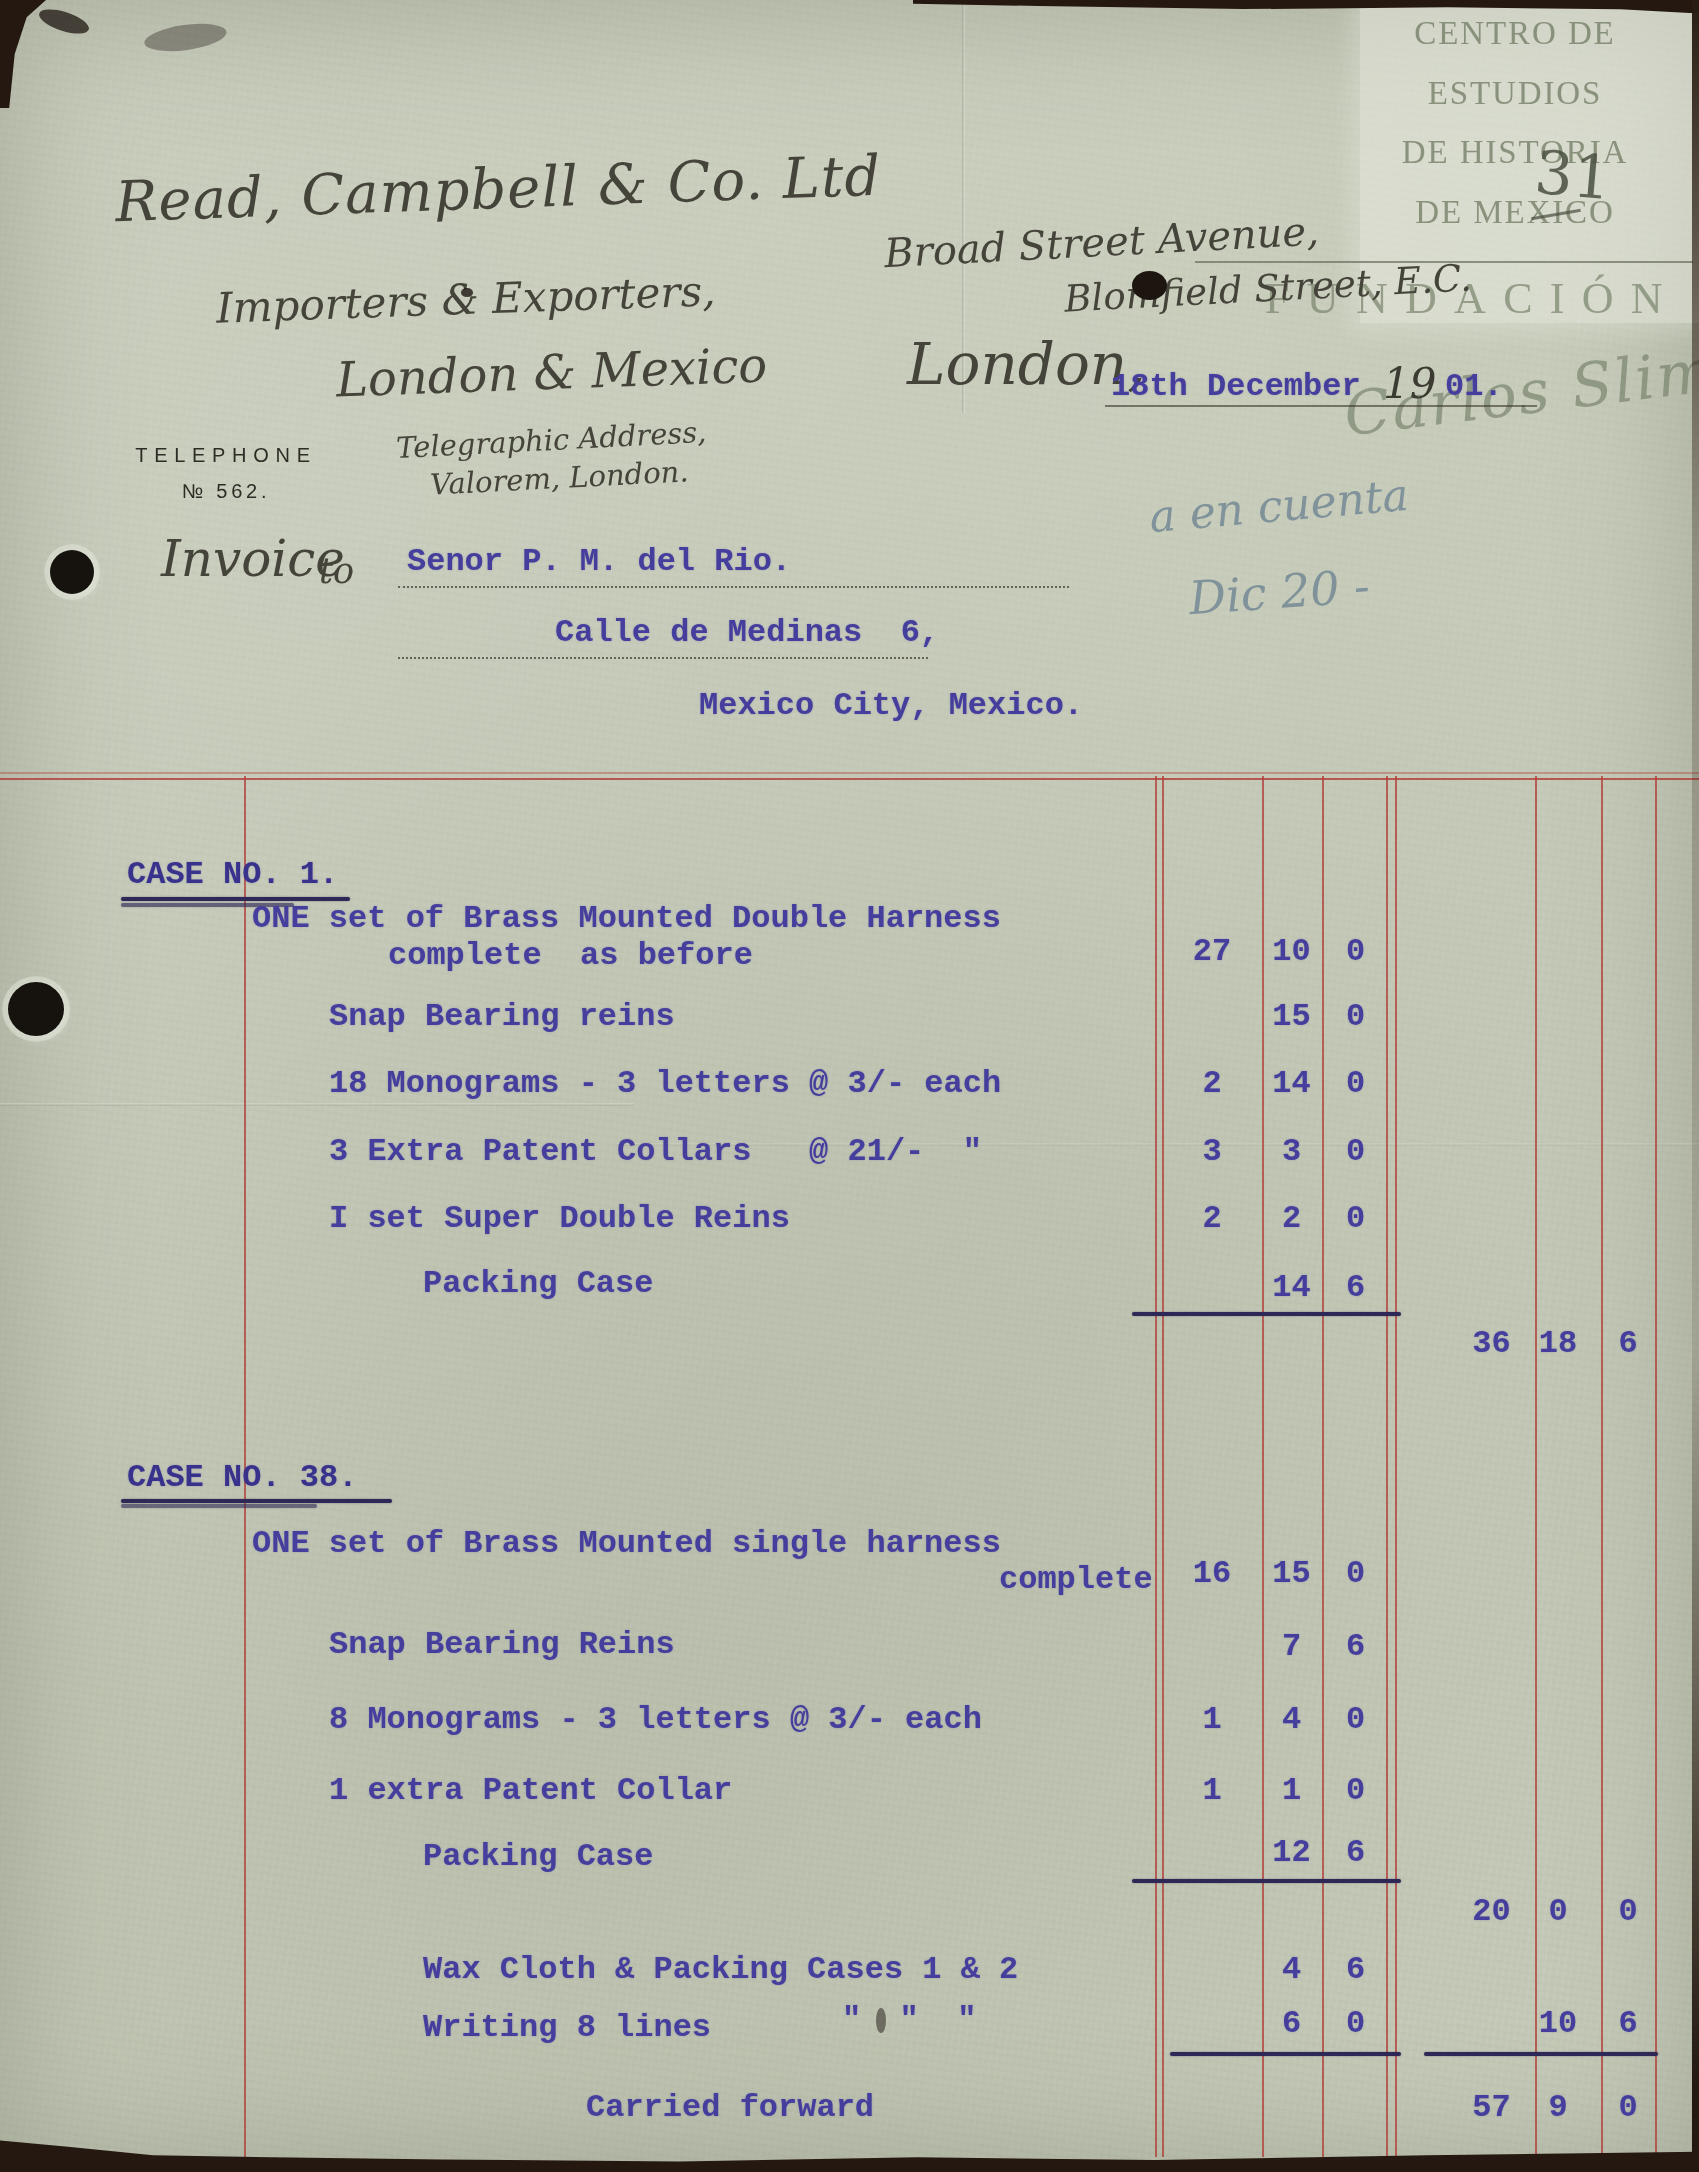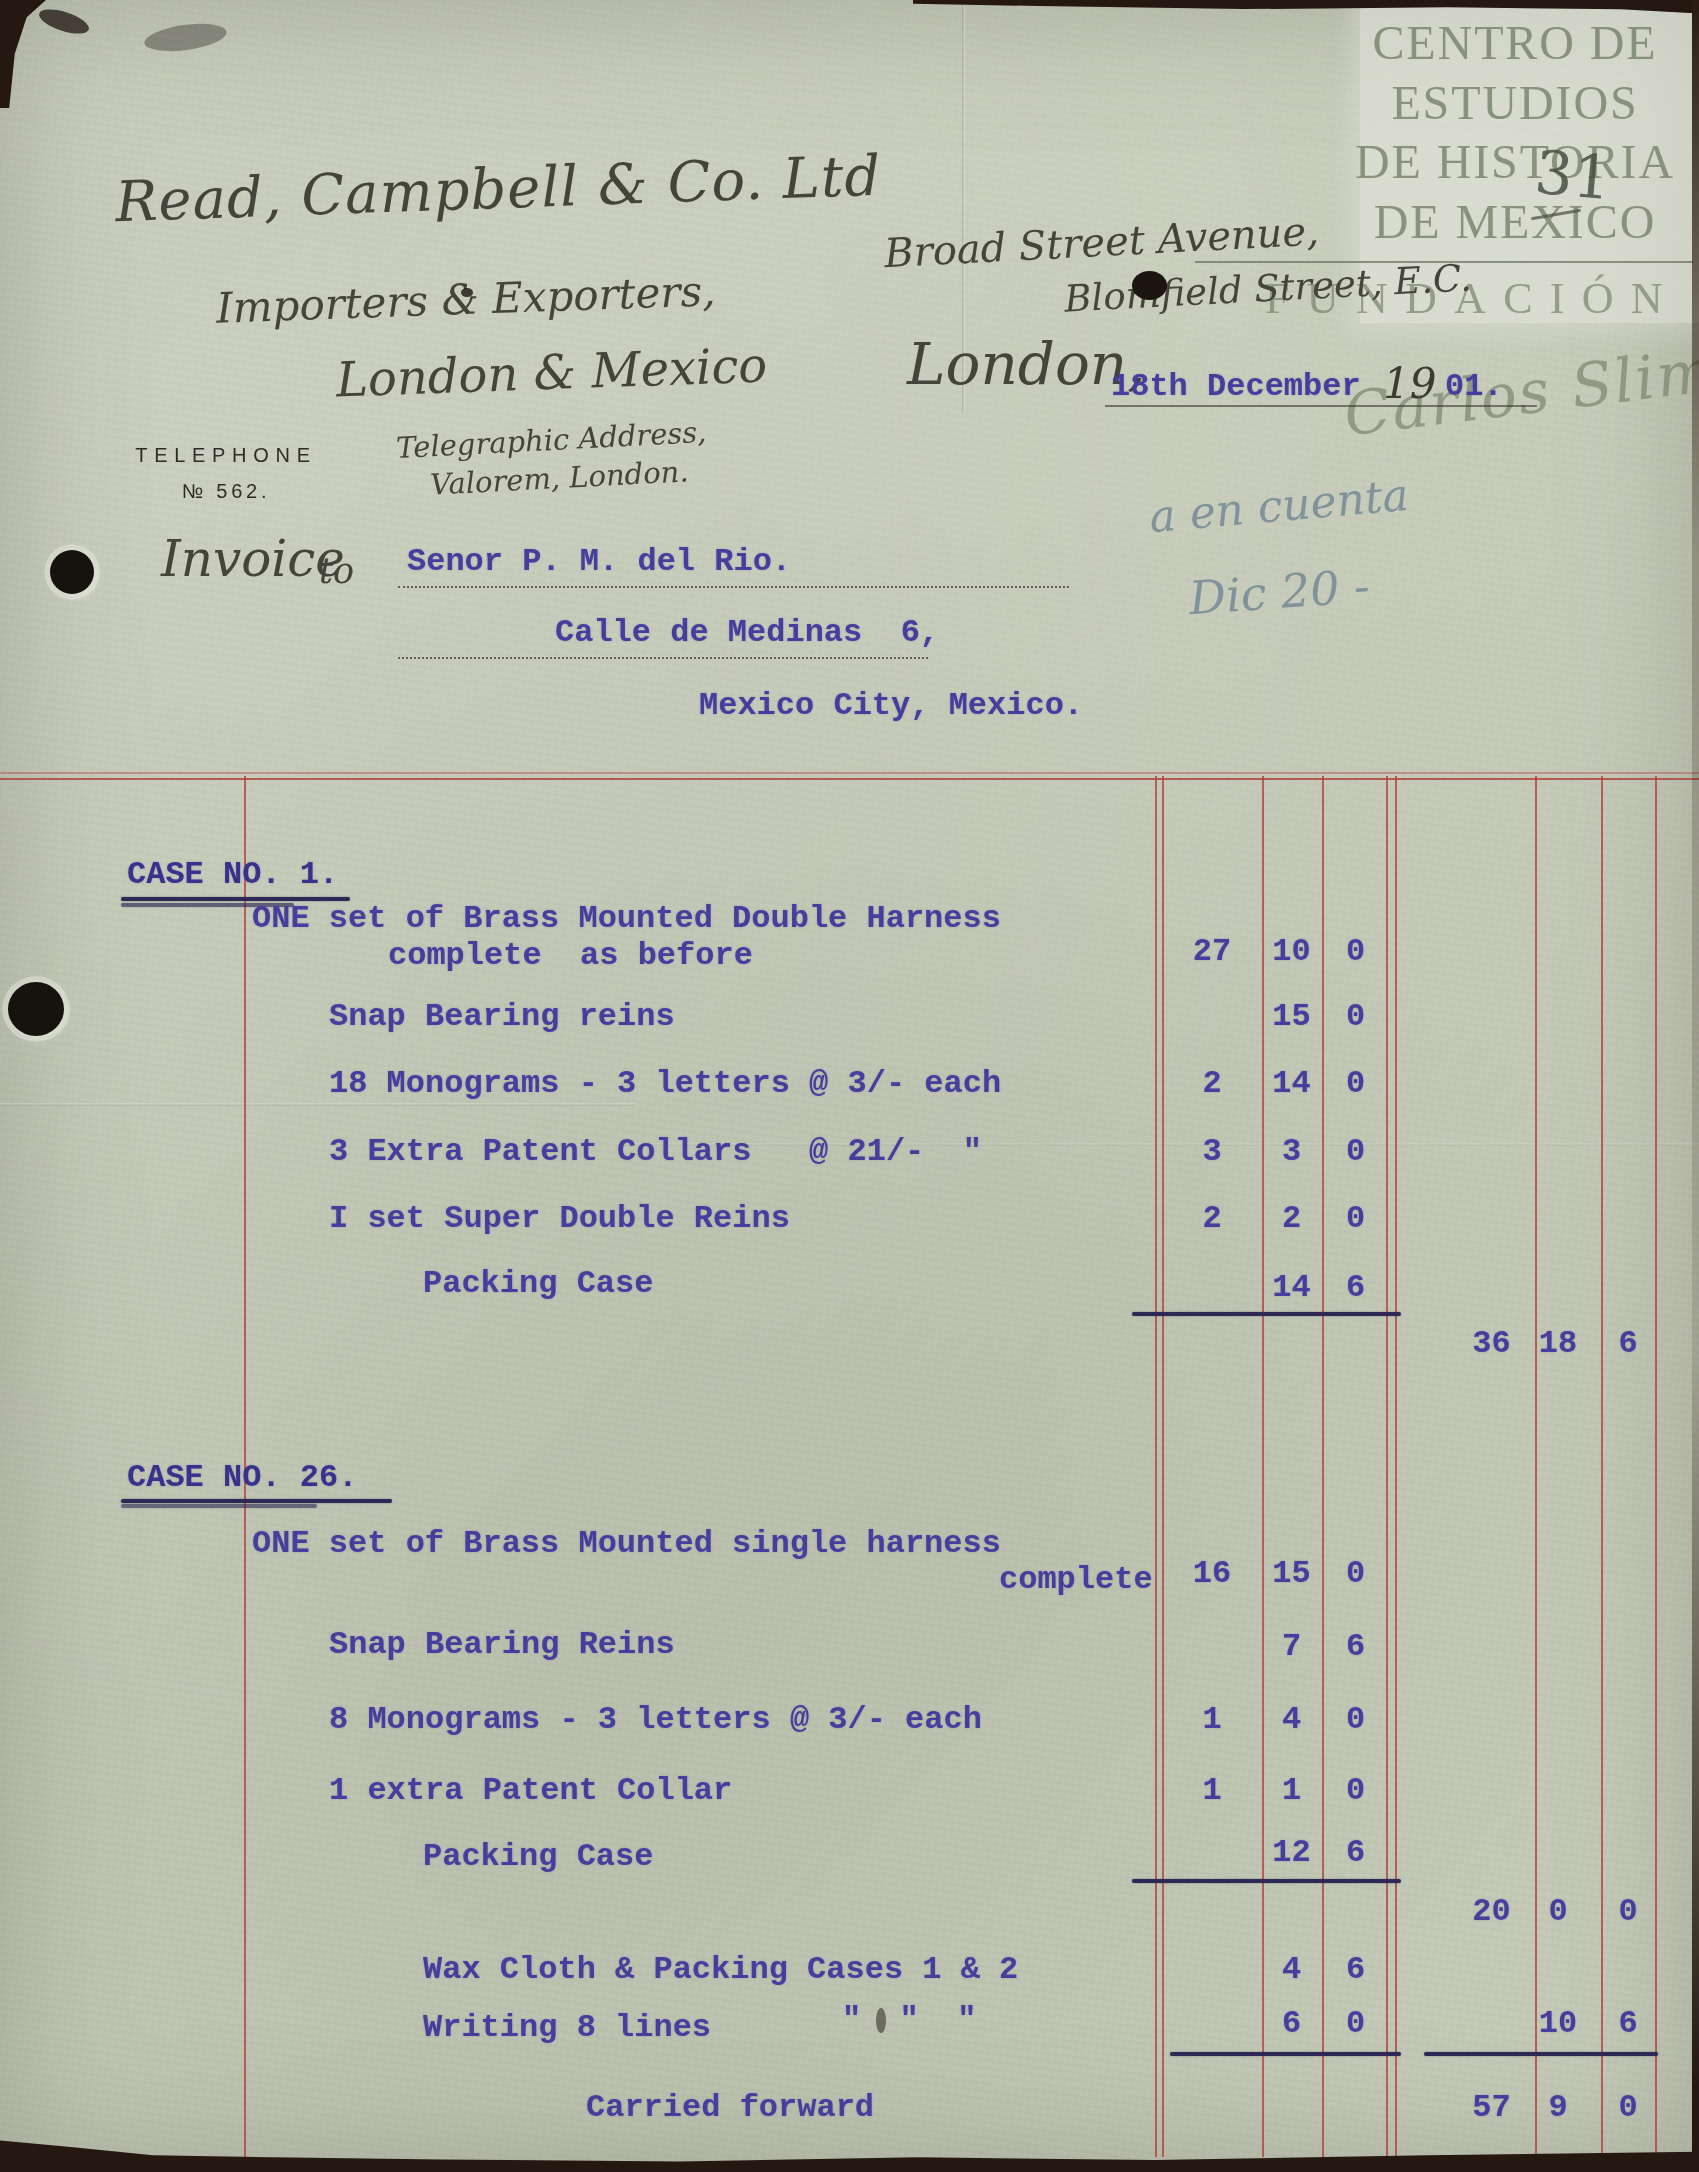--- a/index.html
+++ b/index.html
@@ -16,21 +16,21 @@
     font-family:"Liberation Sans",sans-serif;}
   .abs{position:absolute;}
   .tw{position:absolute;font-family:"Liberation Mono",monospace;font-weight:bold;
       color:#453e9d;font-size:32px;line-height:1.1;white-space:pre;
       text-shadow:0 0 1.9px rgba(69,62,157,0.35);}
   .tw-dk{color:#38328c;}
   .script{position:absolute;font-family:"DejaVu Serif",serif;font-style:italic;
       color:#45443a;white-space:pre;}
   .stampline{position:absolute;left:1335px;width:360px;text-align:center;
       font-family:"Liberation Serif",serif;color:rgba(118,128,104,0.80);
-      font-size:48px;letter-spacing:1.9px;white-space:pre;}
+      font-size:33px;letter-spacing:1.9px;white-space:pre;}
   .amt{text-align:center;}
   .cL1{left:1164px;width:96px;} .cS1{left:1260px;width:63px;} .cD1{left:1324px;width:63px;}
   .cL2{left:1446px;width:91px;}  .cS2{left:1529px;width:58px;} .cD2{left:1599px;width:58px;}
   .vline{position:absolute;top:776px;bottom:15.4px;width:1.9px;background:rgba(177,64,59,0.78);}
   .rule-ink{position:absolute;height:3.8px;background:#2d2855;border-radius:1.9px;
       box-shadow:0 0 1.9px rgba(45,40,85,0.5);}
   .rule-thin{position:absolute;height:1.9px;background:rgba(56,53,44,0.60);}
   .dotted{position:absolute;height:0;border-bottom:2.9px dotted rgba(62,59,48,0.72);}
   .pencil{position:absolute;font-family:"DejaVu Serif",serif;font-style:italic;
       color:rgba(122,141,151,0.92);white-space:pre;}
@@ -136,21 +136,21 @@
 
   <div class="tw" style="left:423px;top:1266px;">Packing Case</div>
   <div class="tw amt cS1" style="top:1270px;">14</div>
   <div class="tw amt cD1" style="top:1270px;">6</div>
 
   <div class="rule-ink" style="left:1132px;top:1312px;width:269px;"></div>
   <div class="tw amt cL2" style="top:1326px;">36</div>
   <div class="tw amt cS2" style="top:1326px;">18</div>
   <div class="tw amt cD2" style="top:1326px;">6</div>
 
-  <div class="tw tw-dk" style="left:127px;top:1460px;">CASE NO. 26.</div>
+  <div class="tw tw-dk" style="left:127px;top:1460px;">CASE NO. 38.</div>
   <div class="rule-ink" style="left:121px;top:1499px;width:271px;"></div>
   <div class="rule-ink" style="left:121px;top:1504px;width:196px;opacity:.6;"></div>
 
   <div class="tw" style="left:252px;top:1526px;">ONE set of Brass Mounted single harness</div>
   <div class="tw" style="left:999px;top:1562px;">complete</div>
   <div class="tw amt cL1" style="top:1556px;">16</div>
   <div class="tw amt cS1" style="top:1556px;">15</div>
   <div class="tw amt cD1" style="top:1556px;">0</div>
 
   <div class="tw" style="left:329px;top:1627px;">Snap Bearing Reins</div>

